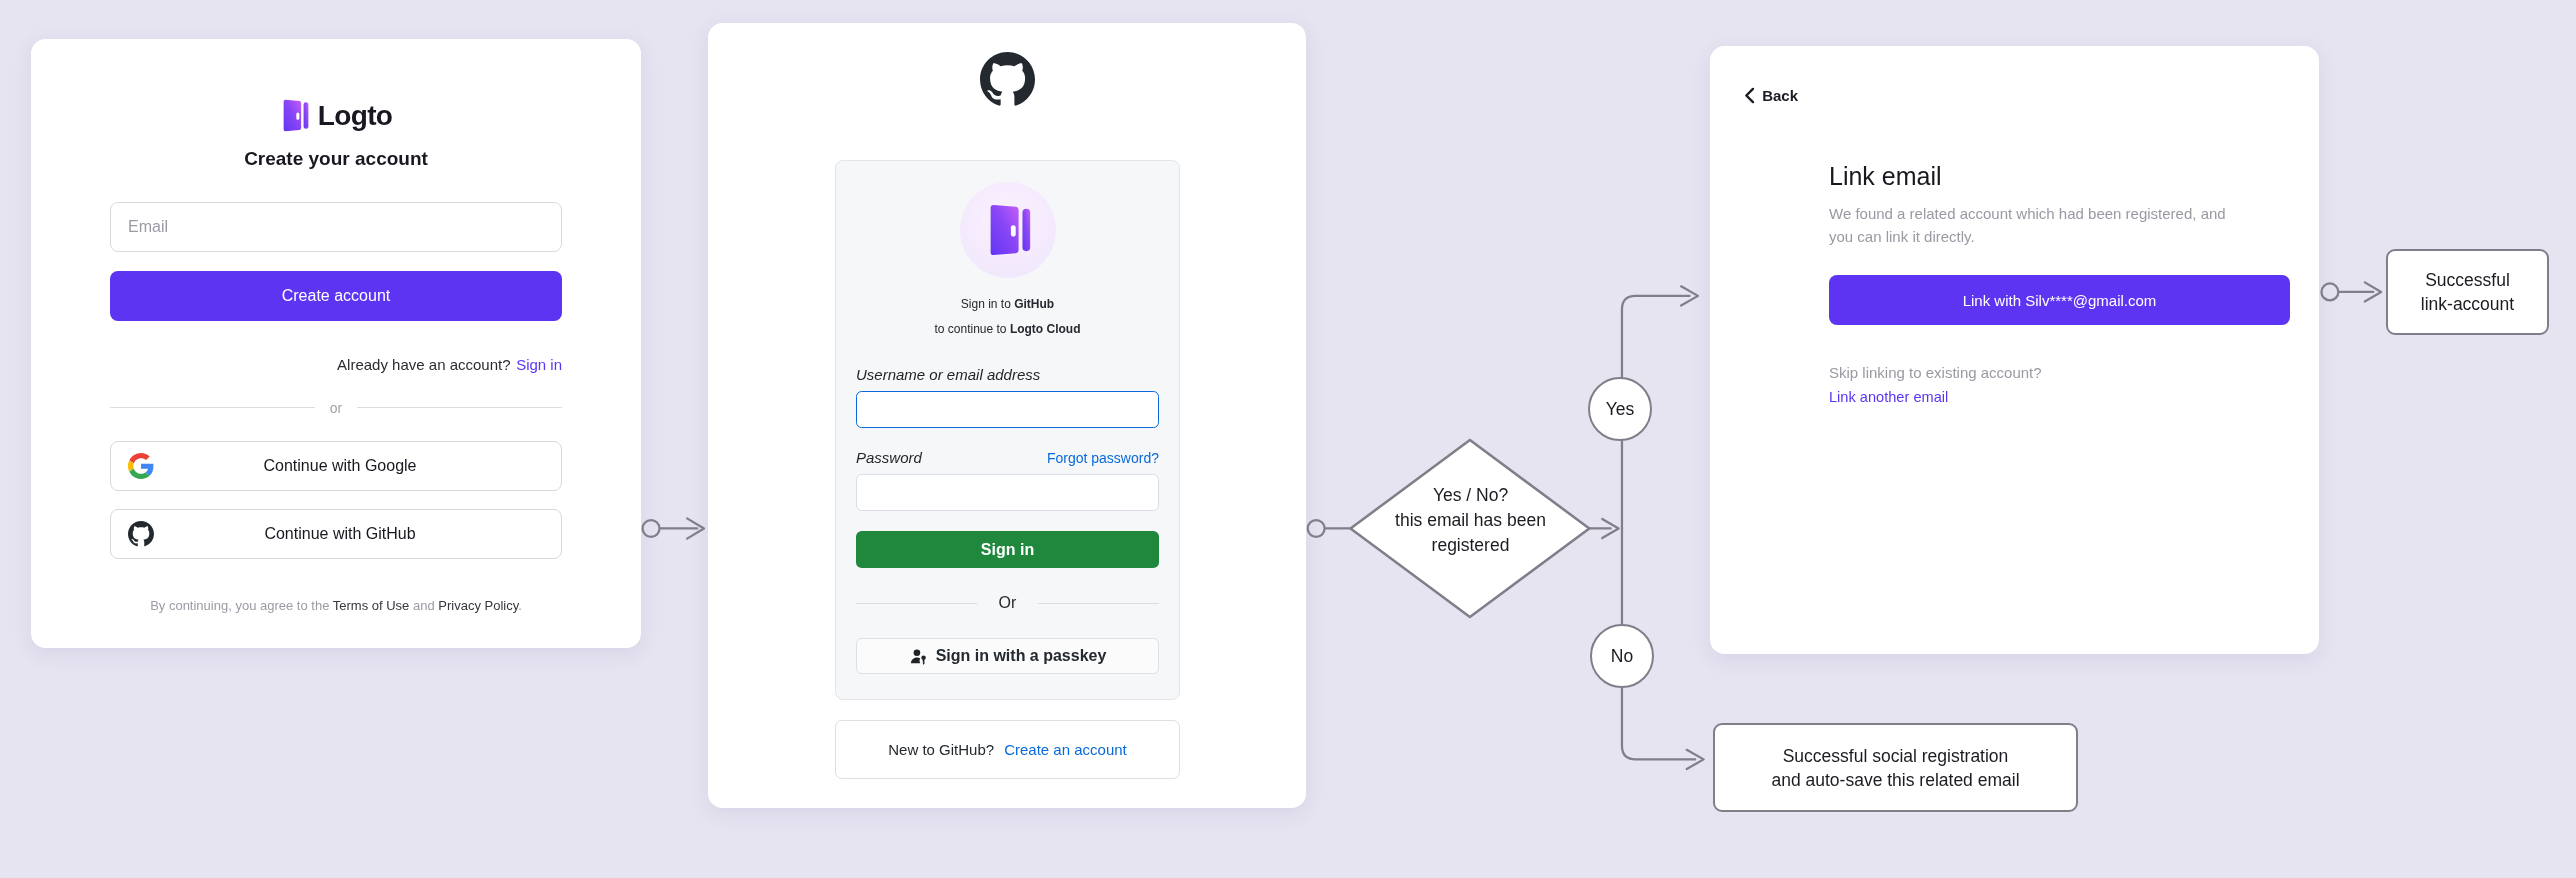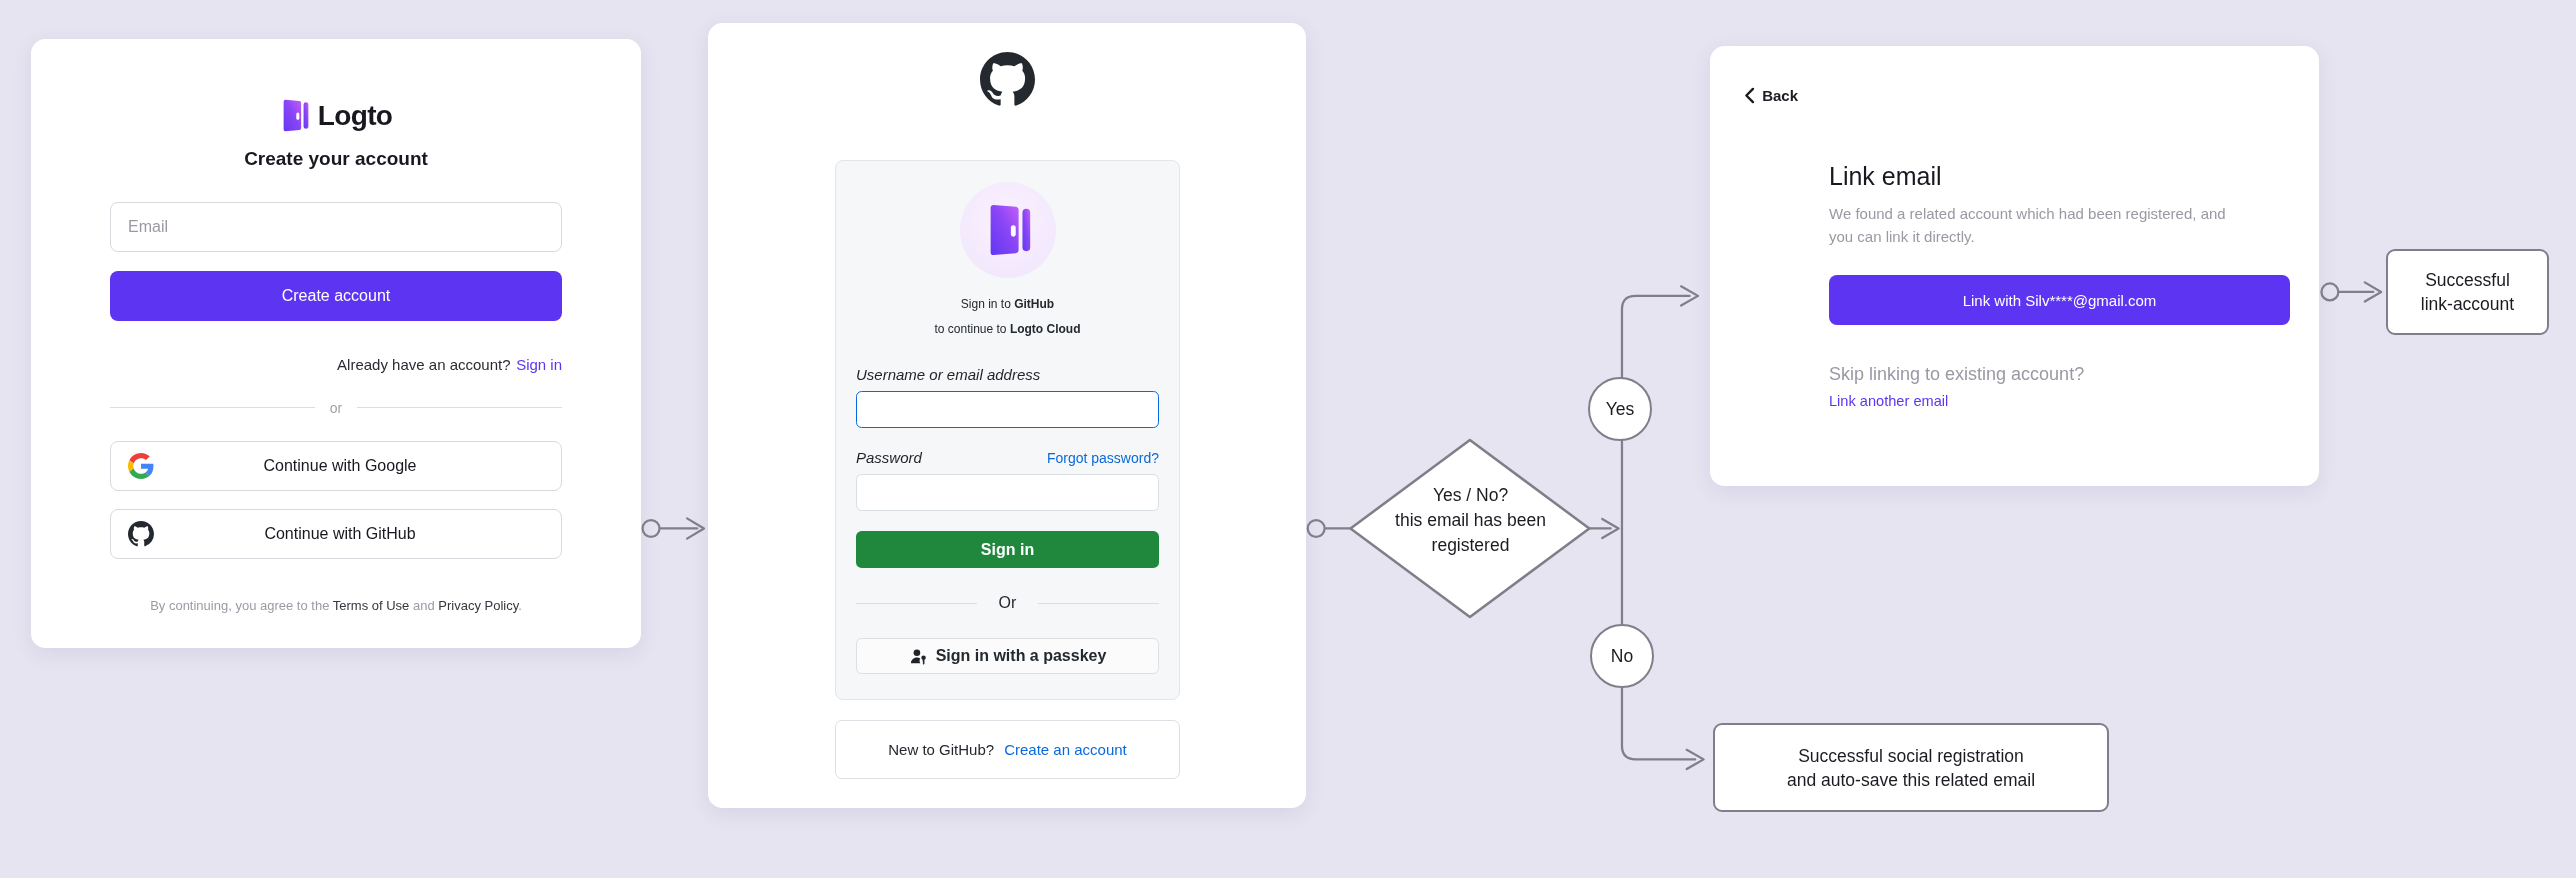--- a/index.html
+++ b/index.html
@@ -95,57 +95,57 @@
     font-size: 16px; font-weight: bold; color: #24292f; font-family: inherit; cursor: pointer;
   }
   .btn-passkey svg { width: 19px; height: 19px; }
   .gh-newbox {
     margin-top: 20px; width: 345px; height: 59px;
     border: 1.1px solid #dcdfe3; border-radius: 6.8px;
     display: flex; align-items: center; justify-content: center; gap: 10px;
     font-size: 15px; color: #24292f; background: #ffffff;
   }
   
-  #link-card { left: 1710px; top: 46px; width: 609px; height: 440px; }
+  #link-card { left: 1710px; top: 46px; width: 609px; height: 608px; }
   .back-row {
     position: absolute; left: 33px; top: 41px;
     display: flex; align-items: center; gap: 6.8px; cursor: pointer;
     font-size: 15px; font-weight: bold; color: #1d1c24;
   }
   .back-row svg { width: 12.4px; height: 17px; }
   .link-content { position: absolute; left: 119px; top: 116px; width: 461px; }
   .link-title { font-size: 25px; font-weight: normal; color: #191820; }
   .link-desc { margin-top: 11.3px; font-size: 15px; color: #9a99a3; line-height: 23px; }
   .btn-linkemail {
     margin-top: 27px; width: 100%; height: 50px;
     background: #5d34f2; border: none; border-radius: 8px;
     color: #ffffff; font-size: 15px; font-family: inherit; cursor: pointer;
     display: flex; align-items: center; justify-content: center;
   }
-  .skip-text { margin-top: 39px; font-size: 18px; color: #9a99a3; }
+  .skip-text { margin-top: 39px; font-size: 15px; color: #9a99a3; }
   .link-another { margin-top: 8px; font-size: 14.6px; color: #5d34f2; cursor: pointer; }
   
   #flow-svg { position: absolute; left: 0; top: 0; z-index: 3; pointer-events: none; }
   .flow-node { position: absolute; z-index: 4; background: #ffffff; border: 2.3px solid #7f7e89; color: #1c1b22; }
   .decision-label {
     position: absolute; z-index: 4; left: 1369px; top: 483px; width: 203px;
     text-align: center; font-size: 17.5px; line-height: 25px; color: #1c1b22;
   }
   .circle-node {
     border-radius: 50%; width: 64px; height: 64px;
     display: flex; align-items: center; justify-content: center; font-size: 17.5px;
   }
   #yes-node { left: 1588px; top: 377px; }
   #no-node  { left: 1590px; top: 624px; }
   .result-box {
     border-radius: 9px; display: flex; align-items: center; justify-content: center;
     text-align: center; font-size: 17.5px; line-height: 24px;
   }
   #link-account-box { left: 2386px; top: 249px; width: 163px; height: 86px; }
-  #social-box { left: 1713px; top: 723px; width: 396px; height: 89px; }
+  #social-box { left: 1713px; top: 723px; width: 365px; height: 89px; }
 </style>
 </head>
 <body>
 
 <svg width="0" height="0" style="position:absolute">
   <defs>
     <linearGradient id="logto-grad" x1="0" y1="1" x2="1" y2="0">
       <stop offset="0" stop-color="#6236f3"></stop>
       <stop offset="0.55" stop-color="#8a46f6"></stop>
       <stop offset="1" stop-color="#c65df8"></stop>

